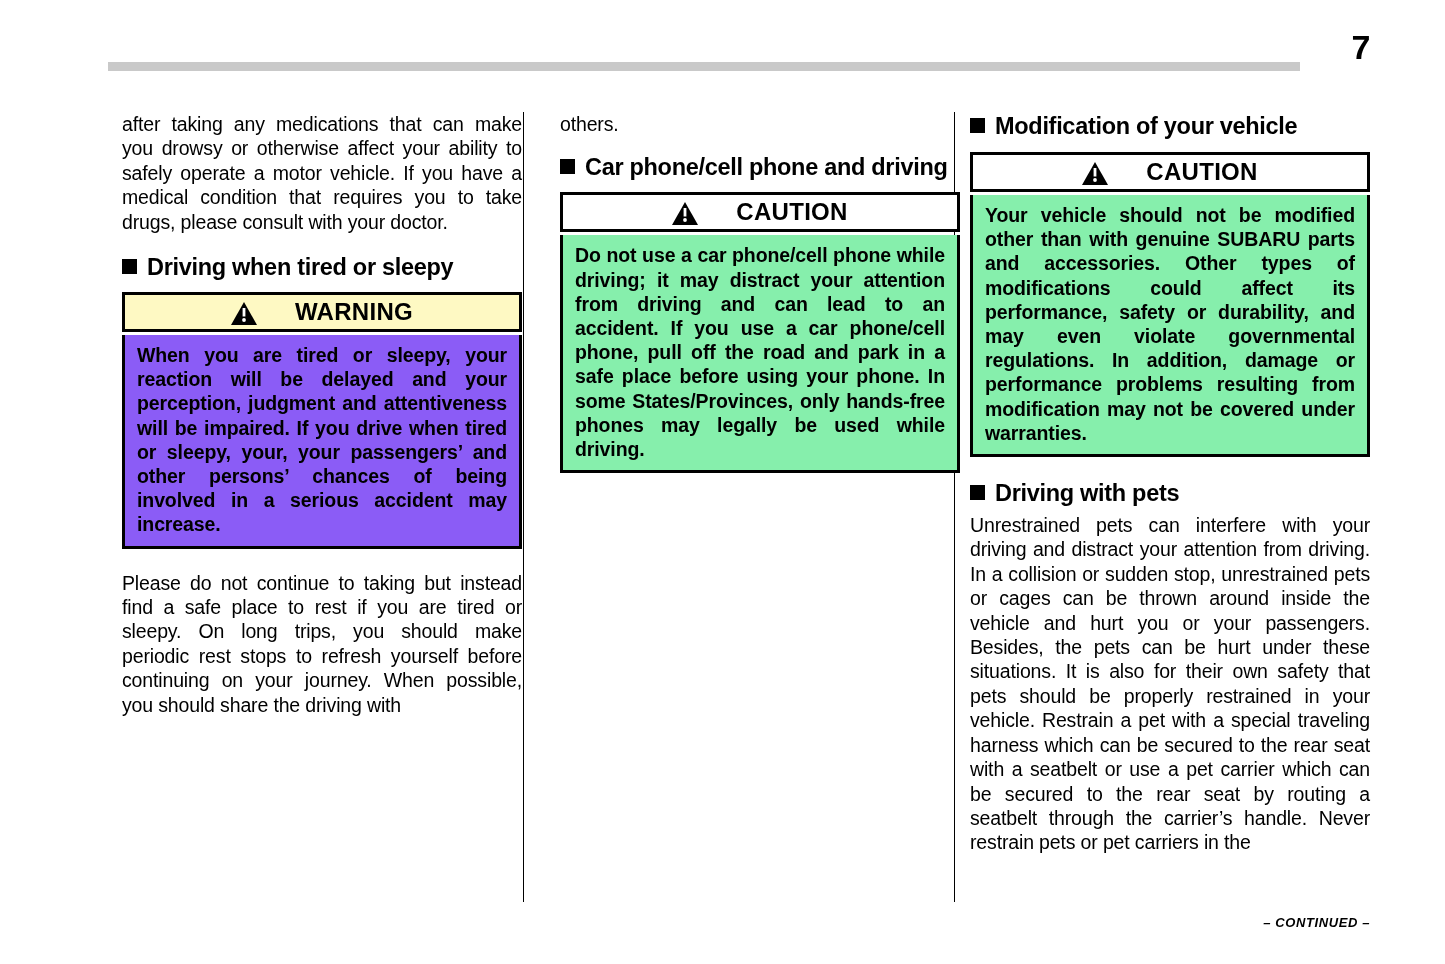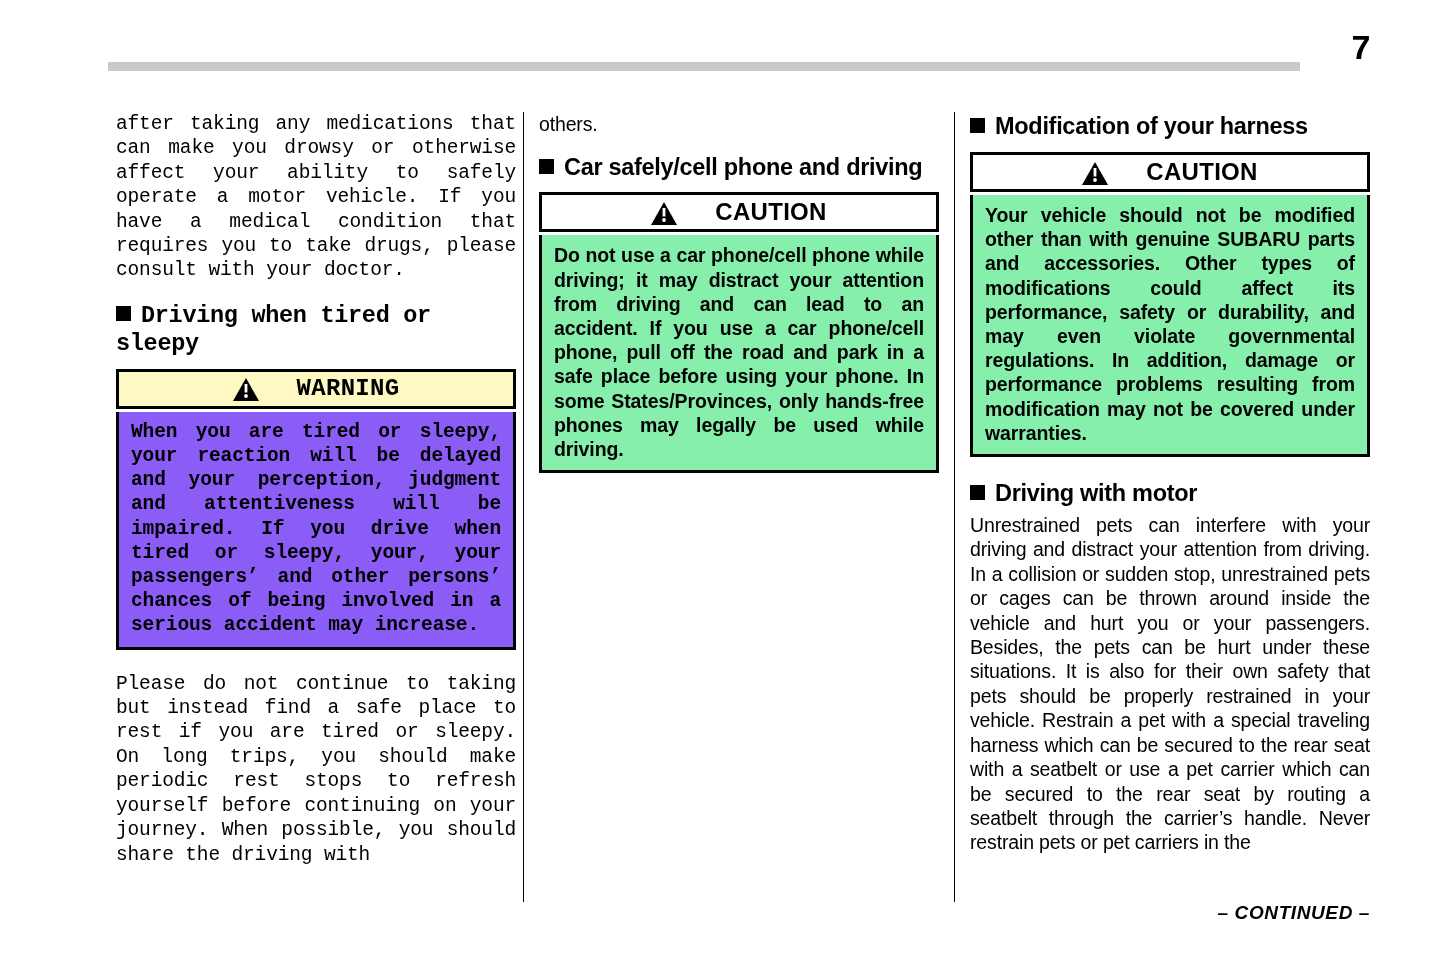--- a/index.html
+++ b/index.html
@@ -56,22 +56,22 @@
     top: 112px;
     width: 1262px;
     height: 790px;
   }
   .col {
     position: absolute;
     top: 0;
     width: 400px;
     height: 790px;
   }
-  .col-1 { left: 8px; font-family: Liberation Mono, monospace; }
-  .col-2 { left: 431px; }
+  .col-1 { left: 14px; }
+  .col-2 { left: 452px; }
   .col-3 { left: 862px; }
 
   .divider {
     position: absolute;
     top: 0;
     width: 1px;
     height: 790px;
     background: #000000;
   }
   .divider-1 { left: 415px; }
@@ -154,22 +154,22 @@
     text-justify: inter-word;
     letter-spacing: -0.1px;
   }
 
   .gap-after-alert { height: 22px; }
 
   
   .footer {
     position: absolute;
     right: 75px;
-    bottom: 40px;
-    font-size: 19px;
+    bottom: 34px;
+    font-size: 13px;
     font-weight: bold;
     font-style: italic;
     letter-spacing: 0.6px;
   }
 </style>
 </head>
 <body>
 
 <div class="page">
 
@@ -212,21 +212,21 @@
 
       <p class="body last">Please do not continue to taking but instead find a safe place to rest if you are tired or sleepy. On long trips, you should make periodic rest stops to refresh yourself before continuing on your journey. When possible, you should share the driving with</p>
 
     </div>
 
     <div class="col col-2">
 
       <p class="body">others.</p>
 
       <h2 class="section">
-        <span class="sq"></span><span>Car safely/cell phone and driving</span>
+        <span class="sq"></span><span>Car phone/cell phone and driving</span>
       </h2>
 
       <div class="alert">
         <div class="alert-head caut">
           <span class="tri">
             <svg viewBox="0 0 26 23" width="26" height="23" aria-hidden="true">
               <polygon points="13,0 26,23 0,23" fill="#000"></polygon>
               <rect x="11.6" y="6" width="2.8" height="8.5" fill="#fff"></rect>
               <circle cx="13" cy="18" r="1.9" fill="#fff"></circle>
             </svg>
@@ -236,21 +236,21 @@
         <div class="alert-body caut">
           <p>Do not use a car phone/cell phone while driving; it may distract your attention from driving and can lead to an accident. If you use a car phone/cell phone, pull off the road and park in a safe place before using your phone. In some States/Provinces, only hands-free phones may legally be used while driving.</p>
         </div>
       </div>
 
     </div>
 
     <div class="col col-3">
 
       <h2 class="section mod">
-        <span class="sq"></span><span>Modification of your harness</span>
+        <span class="sq"></span><span>Modification of your vehicle</span>
       </h2>
 
       <div class="alert">
         <div class="alert-head caut">
           <span class="tri">
             <svg viewBox="0 0 26 23" width="26" height="23" aria-hidden="true">
               <polygon points="13,0 26,23 0,23" fill="#000"></polygon>
               <rect x="11.6" y="6" width="2.8" height="8.5" fill="#fff"></rect>
               <circle cx="13" cy="18" r="1.9" fill="#fff"></circle>
             </svg>
@@ -258,21 +258,21 @@
           <span class="alert-title">CAUTION</span>
         </div>
         <div class="alert-body caut">
           <p>Your vehicle should not be modified other than with genuine SUBARU parts and accessories. Other types of modifications could affect its performance, safety or durability, and may even violate governmental regulations. In addition, damage or performance problems resulting from modification may not be covered under warranties.</p>
         </div>
       </div>
 
       <div class="gap-after-alert"></div>
 
       <h2 class="section pets">
-        <span class="sq"></span><span>Driving with motor</span>
+        <span class="sq"></span><span>Driving with pets</span>
       </h2>
 
       <p class="body last">Unrestrained pets can interfere with your driving and distract your attention from driving. In a collision or sudden stop, unrestrained pets or cages can be thrown around inside the vehicle and hurt you or your passengers. Besides, the pets can be hurt under these situations. It is also for their own safety that pets should be properly restrained in your vehicle. Restrain a pet with a special traveling harness which can be secured to the rear seat with a seatbelt or use a pet carrier which can be secured to the rear seat by routing a seatbelt through the carrier’s handle. Never restrain pets or pet carriers in the</p>
 
     </div>
 
   </div>
 
   <div class="footer">– CONTINUED –</div>
 

